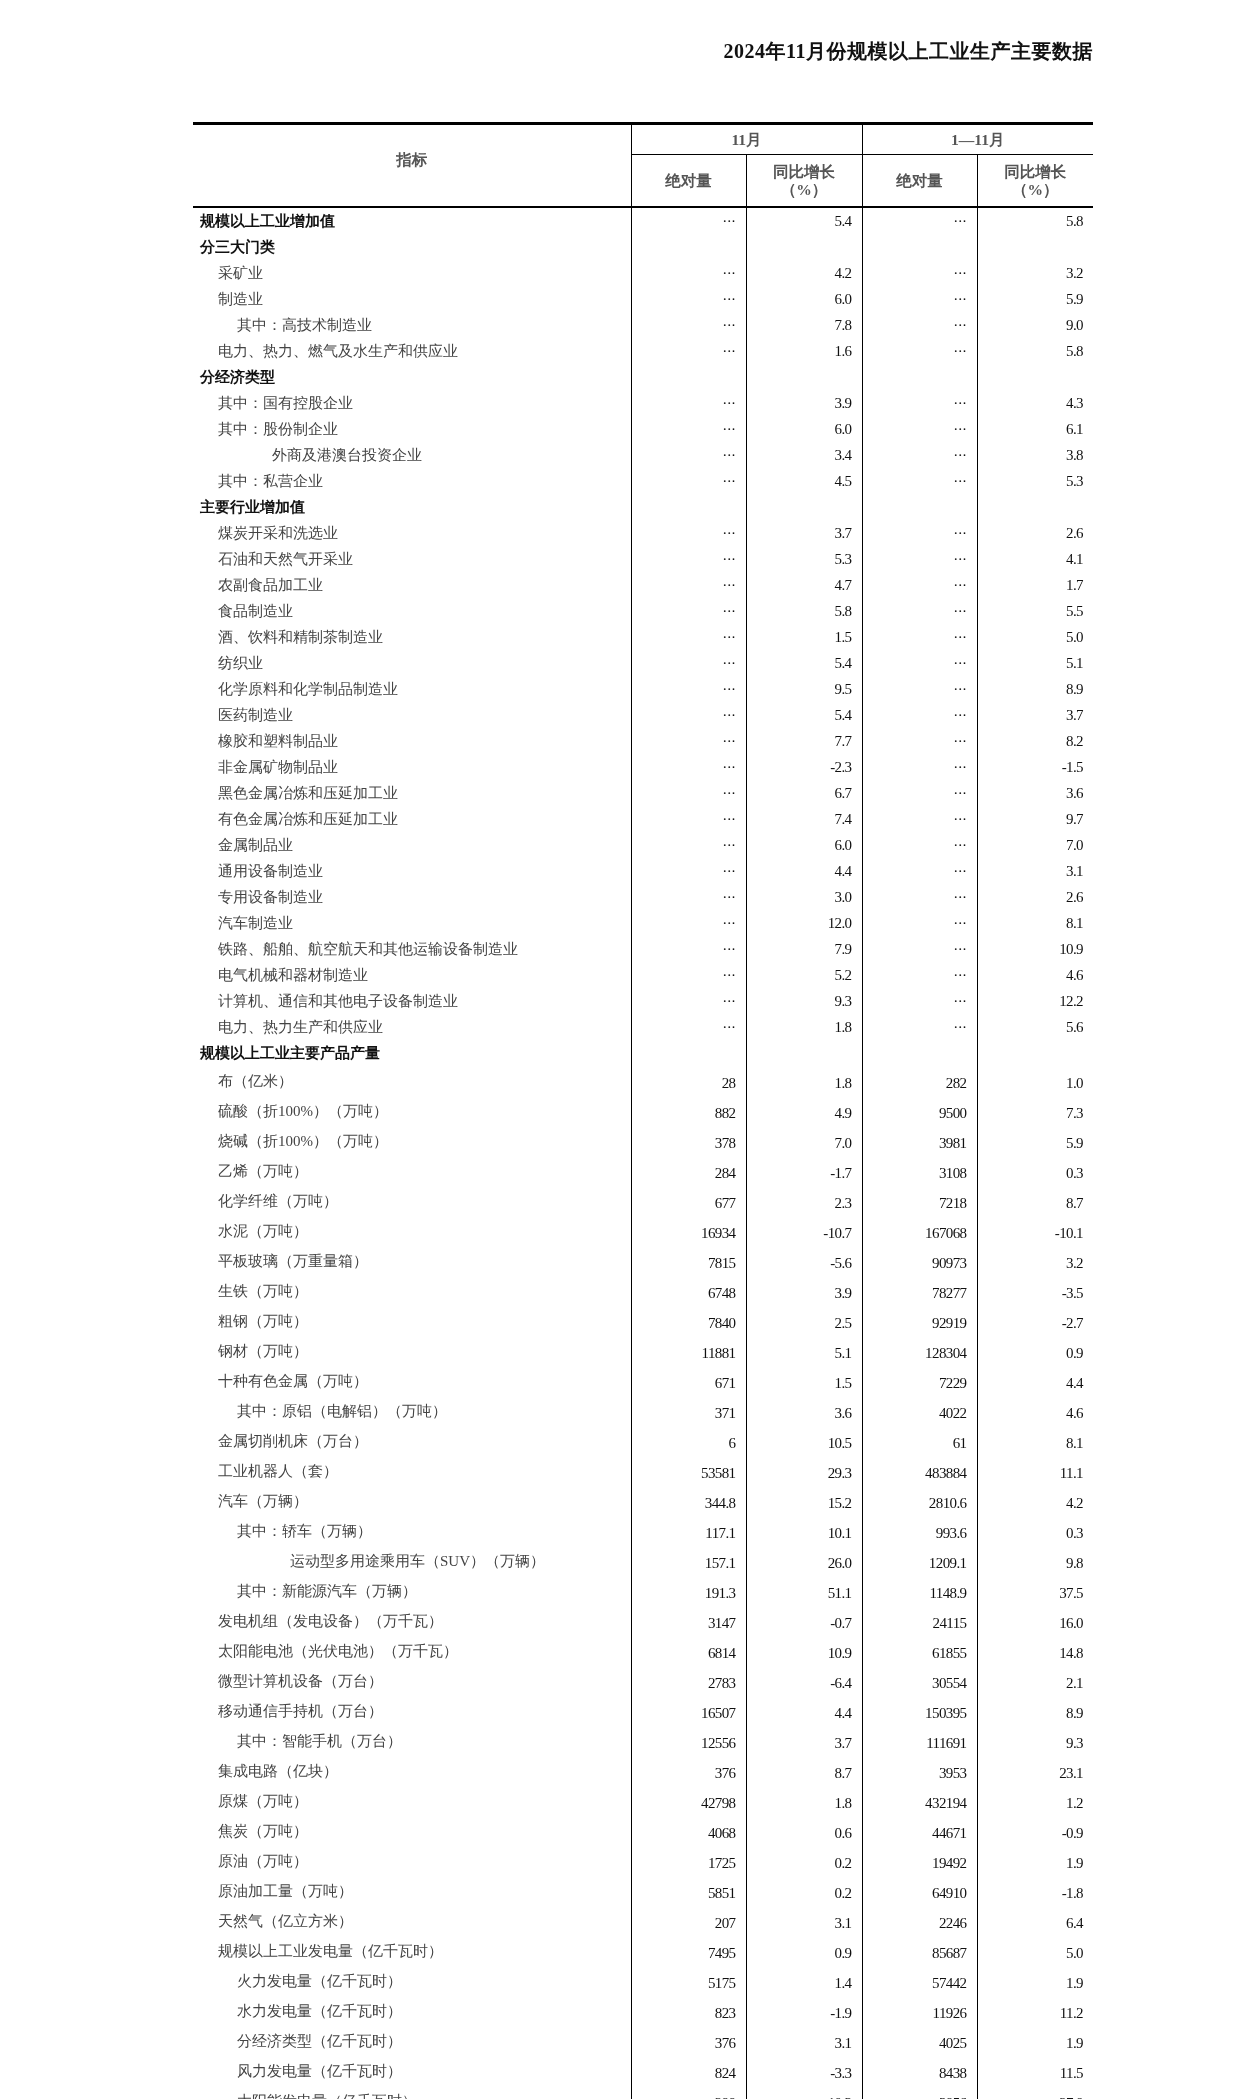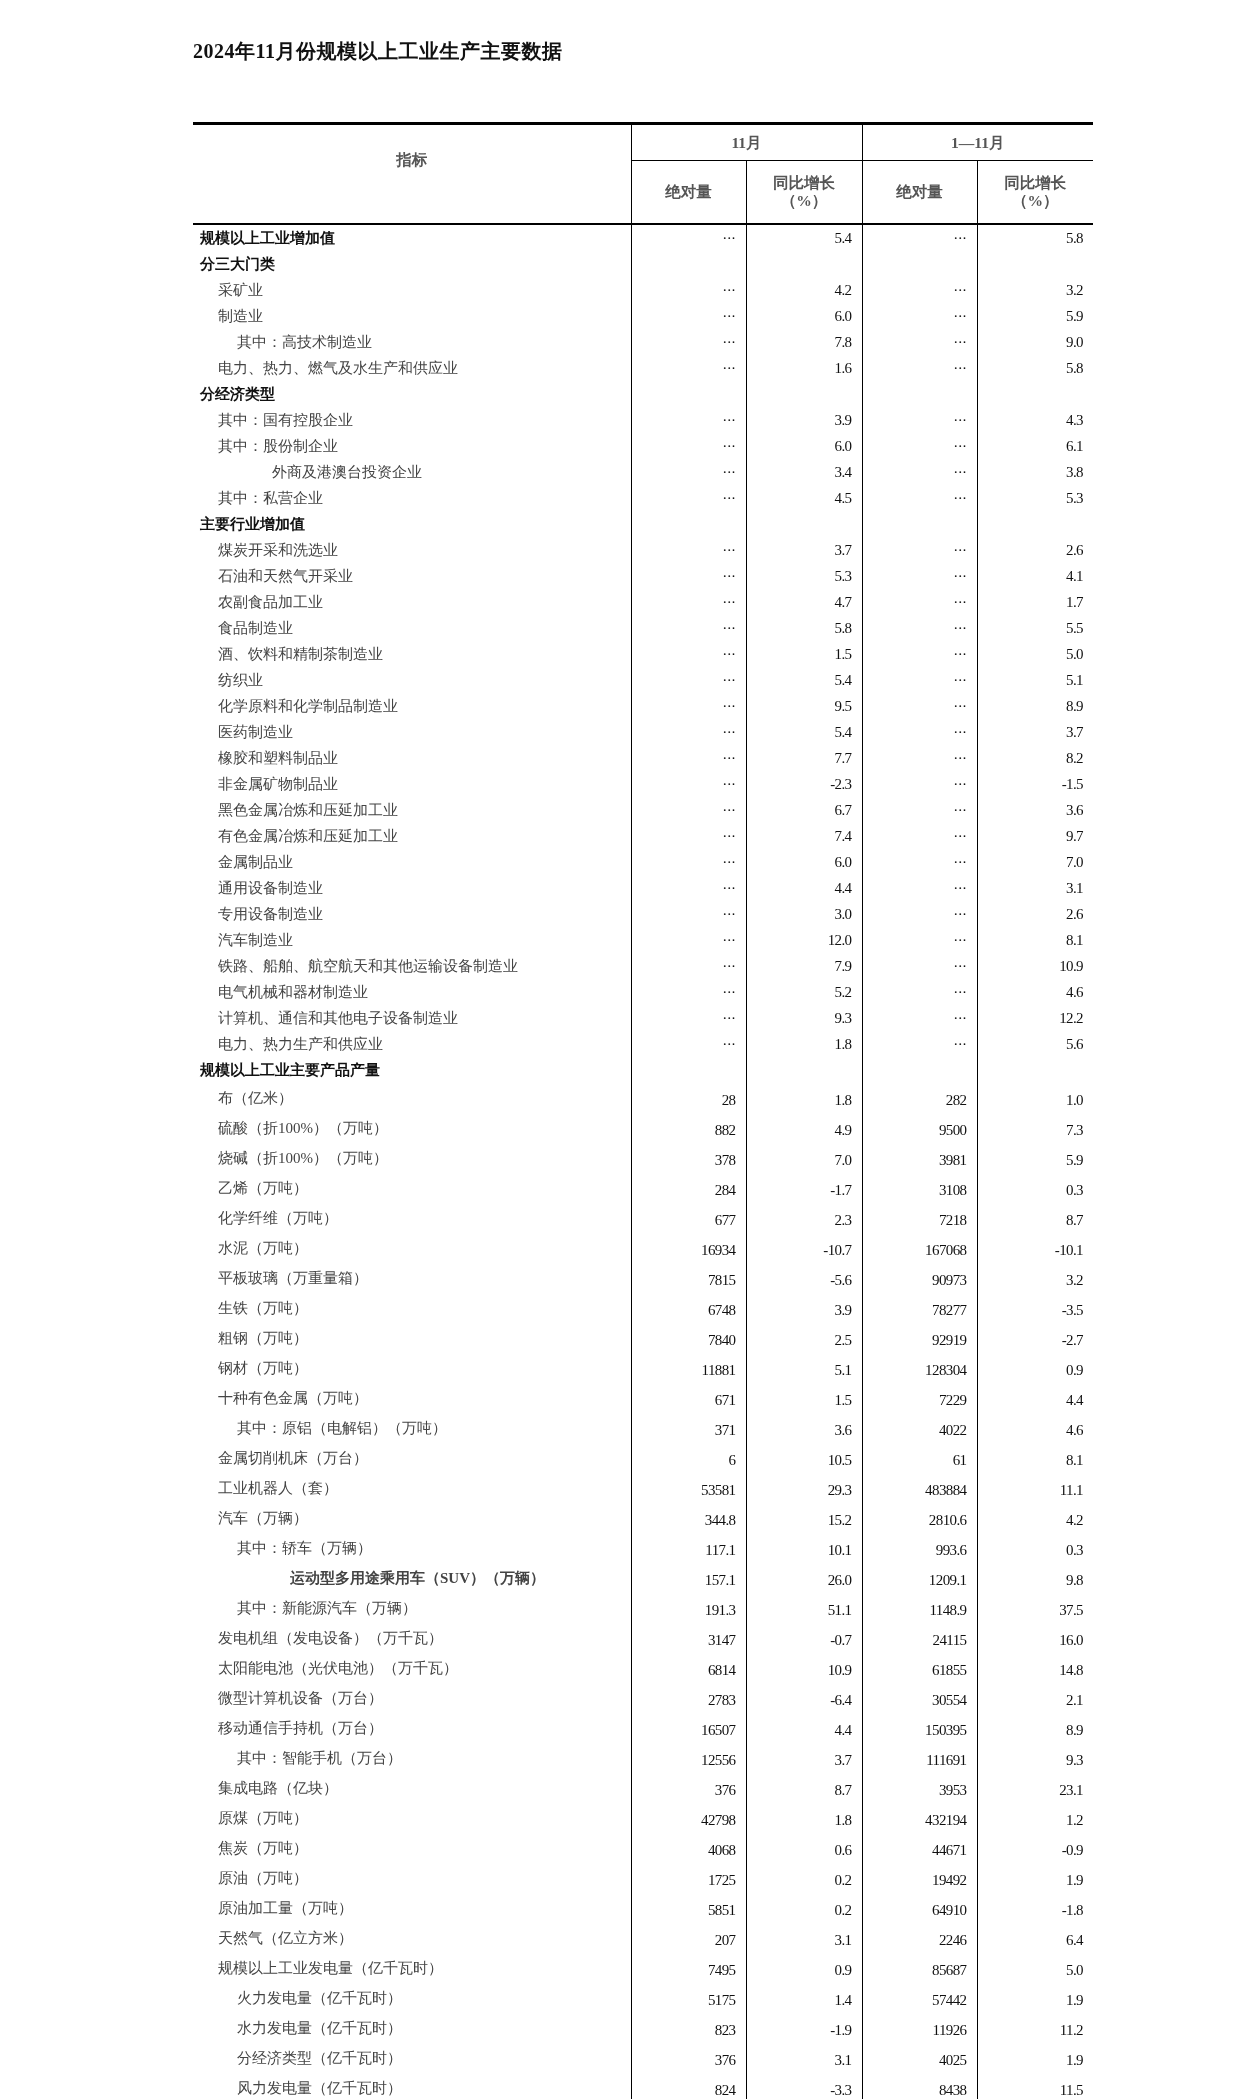--- a/index.html
+++ b/index.html
@@ -1,36 +1,36 @@
 <!DOCTYPE html>
 <html><head>
 <meta charset="utf-8">
 <style>
   html, body { margin: 0; padding: 0; background: #ffffff; }
   body { width: 1240px; height: 2099px; position: relative; overflow: hidden;
          font-family: "Liberation Serif", "DejaVu Serif", serif; color: #000; }
-  .title { position: absolute; left: 193px; width: 900px; top: 38px; text-align: left;
+  .title { position: absolute; left: 193px; width: 900px; top: 38px; text-align: right;
            font-size: 20px; font-weight: bold; letter-spacing: 0.5px; color: #111; }
   table { position: absolute; left: 193px; top: 122px; width: 900px; border-collapse: collapse;
           table-layout: fixed; }
   col.c0 { width: 438px; } col.c1 { width: 115px; } col.c2 { width: 116px; } col.c3 { width: 115px; } col.c4 { width: 116px; }
   thead tr.top th { border-top: 3px solid #000; }
   th { font-weight: bold; color: #555; font-size: 15.5px; padding: 0; line-height: 18px; }
-  th.lbl { border-right: 1.5px solid #000; vertical-align: middle; height: 70px; padding-bottom: 28px; text-align: center; }
+  th.lbl { border-right: 1.5px solid #000; vertical-align: middle; height: 70px; padding-bottom: 11px; text-align: center; }
   th.grp { height: 25px; border-bottom: 1.5px solid #000; border-left: 1.5px solid #000; vertical-align: middle; }
   th.sub { height: 44px; border-left: 1.5px solid #000; vertical-align: middle; }
   thead tr.bot th { border-bottom: 2px solid #000; }
   thead tr.top th.lbl { border-bottom: 2px solid #000; }
   tbody td { height: 26px; padding: 0; font-size: 15px; line-height: 26px; white-space: nowrap; }
   td.name { color: #444; padding-left: 7px; }
   td.name.bold { color: #111; font-weight: bold; }
   td.name.l1 { padding-left: 25px; }
   td.name.l2 { padding-left: 44px; }
   td.name.l3 { padding-left: 79px; }
-  td.name.l4 { padding-left: 97px; font-weight: bold; }
+  td.name.l4 { padding-left: 97px; }
   td.num { text-align: right; padding-right: 10px; border-left: 1.5px solid #000;
            font-family: "Liberation Serif", serif; letter-spacing: -0.6px; color: #111; }
   tbody tr.prod td.num { padding-top: 4px; line-height: 22px; }
   tbody tr:last-child td { border-bottom: 3px solid #000; }
 </style>
 </head>
 <body>
 
 <div class="title">2024年11月份规模以上工业生产主要数据</div>
 

